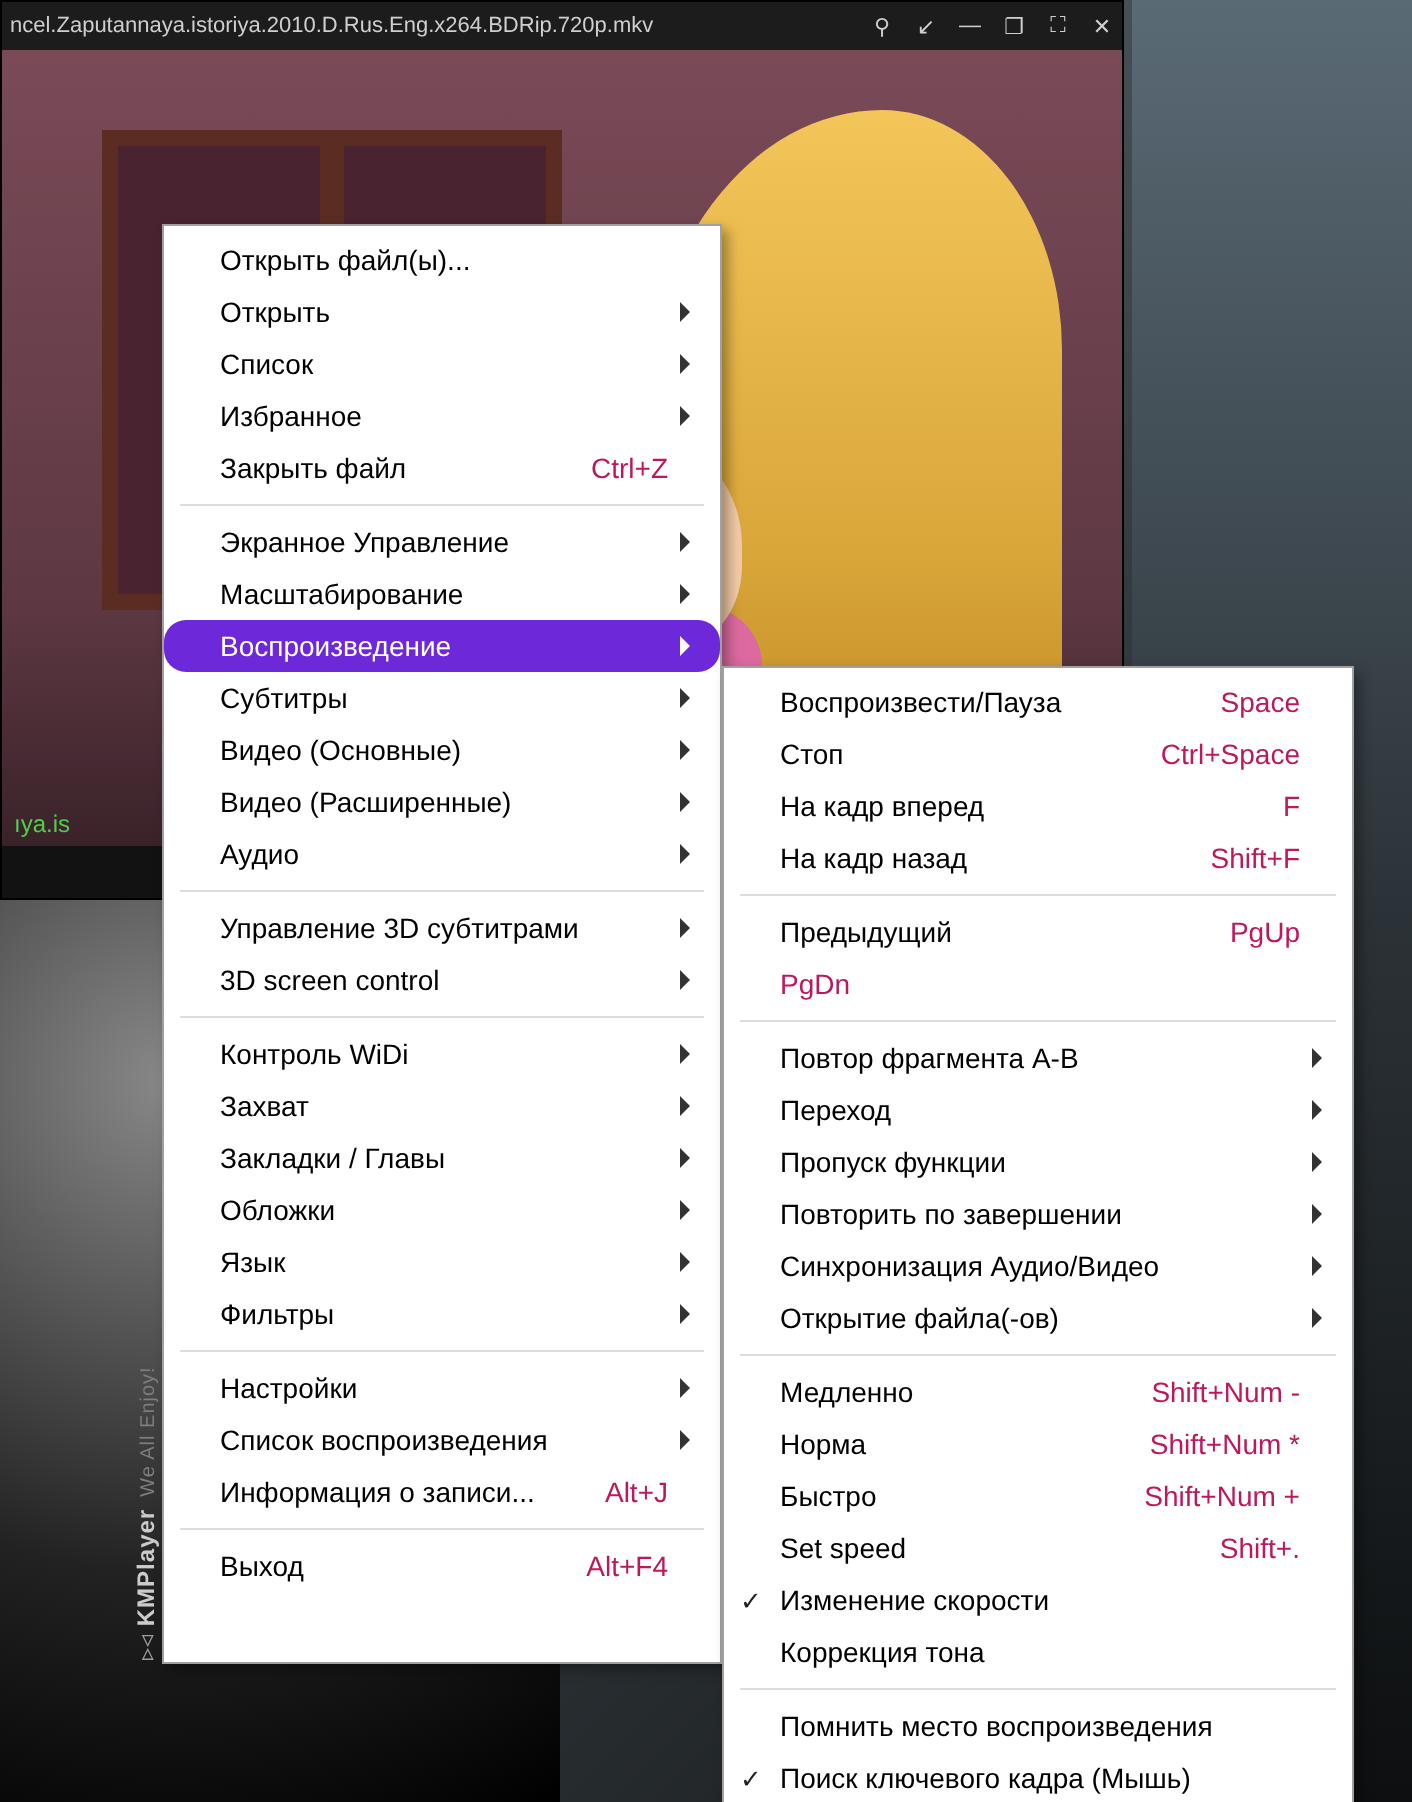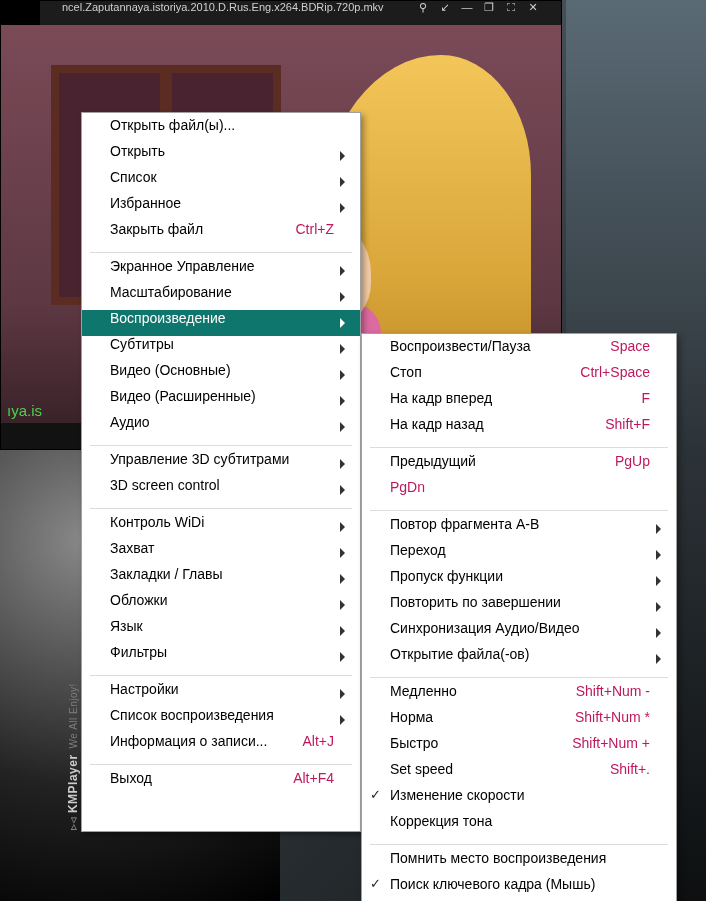--- a/index.html
+++ b/index.html
@@ -6,51 +6,51 @@
   html, body { width: 706px; height: 901px; overflow: hidden; font-family: "Segoe UI", Arial, sans-serif; font-size: 14px; background:#2a2a2a; }
   .stage { position: relative; width: 706px; height: 901px; }
 
   
   .bg { position:absolute; inset:0; background: linear-gradient(135deg,#6a7580 0%, #2e3438 60%, #15181a 100%); }
   .bg-left { position:absolute; left:0; top:450px; width:280px; height:451px; background: radial-gradient(circle at 30% 20%, #888 0%, #222 60%, #000 100%); }
   .bg-right { position:absolute; right:0; top:0; width:140px; height:901px; background: linear-gradient(180deg,#5a6a75 0%, #2c3338 50%, #0d0f10 100%); }
 
   
   .player { position:absolute; left:0; top:0; width:562px; height:450px; background:#000; border:1px solid #000; }
-  .titlebar { height:24px; background:#1c1c1c; color:#cfcfcf; font-size:11px; display:flex; align-items:flex-start; padding:0 22px; gap:8px;margin-left:39px; }
+  .titlebar { height:24px; background:#1c1c1c; color:#cfcfcf; font-size:11px; display:flex; align-items:center; padding:0 4px; gap:8px; }
   .titlebar .title { flex:1; white-space:nowrap; overflow:hidden; text-overflow:ellipsis; }
   .tb-btns { display:flex; gap:10px; color:#cfcfcf; }
   .tb-btns span { cursor:default; width:12px; text-align:center; font-size:11px; }
 
   .video { position:absolute; top:24px; left:0; right:0; bottom:26px; overflow:hidden; }
   
   .video .wall { position:absolute; inset:0; background:linear-gradient(180deg,#7a4a57 0%, #5d3843 70%, #3a2229 100%); }
   .video .window-frame { position:absolute; top:40px; left:50px; width:230px; height:240px; background:#4a2330; border:8px solid #5b2c22; }
   .video .window-frame .bar { position:absolute; top:0; left:50%; width:12px; height:100%; background:#5b2c22; transform:translateX(-50%);}
   .video .hair { position:absolute; top:30px; right:30px; width:210px; height:370px; background:linear-gradient(180deg,#f3c65a 0%, #d9a63a 60%, #b98420 100%); border-radius:120px 90px 60px 60px / 160px 120px 60px 60px; }
   .video .char { position:absolute; bottom:0; left:260px; width:130px; height:220px; }
   .video .char .skin { position:absolute; top:20px; left:30px; width:80px; height:100px; background:#f2caa6; border-radius:50% 50% 40% 40%; }
   .video .char .dress { position:absolute; bottom:0; left:10px; width:110px; height:120px; background:#dc6aa0; border-radius:30px 30px 10px 10px; }
-  .video .caption { position:absolute; bottom:4px; left:6px; color:#4bd14b; font-size:15px; }
+  .video .caption { position:absolute; bottom:4px; left:6px; color:#4bd14b; font-size:12px; }
 
   .player-bottom { position:absolute; bottom:0; left:0; right:0; height:26px; background:#121212; }
 
   .brand { position:absolute; left:66px; top:830px; transform:rotate(-90deg); transform-origin:left top; color:#9e9e9e; font-size:12px; font-weight:500; letter-spacing:.5px; white-space:nowrap; }
   .brand .strong { font-weight:700; color:#cbcbcb; }
   .brand .tag { font-size:10px; color:#7d7d7d; margin-left:6px; }
 
   
   .ctxmenu { position:absolute; background:#fff; border:1px solid #a0a0a0; box-shadow:3px 3px 6px rgba(0,0,0,.35); padding:4px 0; }
   .menu-main   { left:81px;  top:112px; width:280px; height:720px; }
   .menu-sub    { left:361px; top:333px; width:316px; }
 
-  .mi { display:flex; align-items:flex-start; height:26px; padding:0 26px 0 28px; gap:8px; cursor:default; position:relative; }
+  .mi { display:flex; align-items:center; height:26px; padding:0 26px 0 28px; gap:8px; cursor:default; position:relative; }
   .mi .lbl { flex:1; white-space:nowrap; overflow:hidden; text-overflow:ellipsis; }
   .mi .sc  { color:#be185d; font-size:14px; }
-  .mi.hover { background:#0f766e; color:#fff; }
+  .mi.hover { background:#6d28d9; color:#fff;border-radius:11px; }
 
   .sep { height:1px; margin:5px 8px; background:#dcdcdc; }
 
   .arrow::after { content:""; position:absolute; right:10px; top:50%; transform:translateY(-50%); border:5px solid transparent; border-left-color:#333; }
   .mi.hover.arrow::after { border-left-color:#fff; }
 
   .check::before { content:"✓"; position:absolute; left:8px; font-size:13px; color:#222; }
 
 </style>
 </head>

